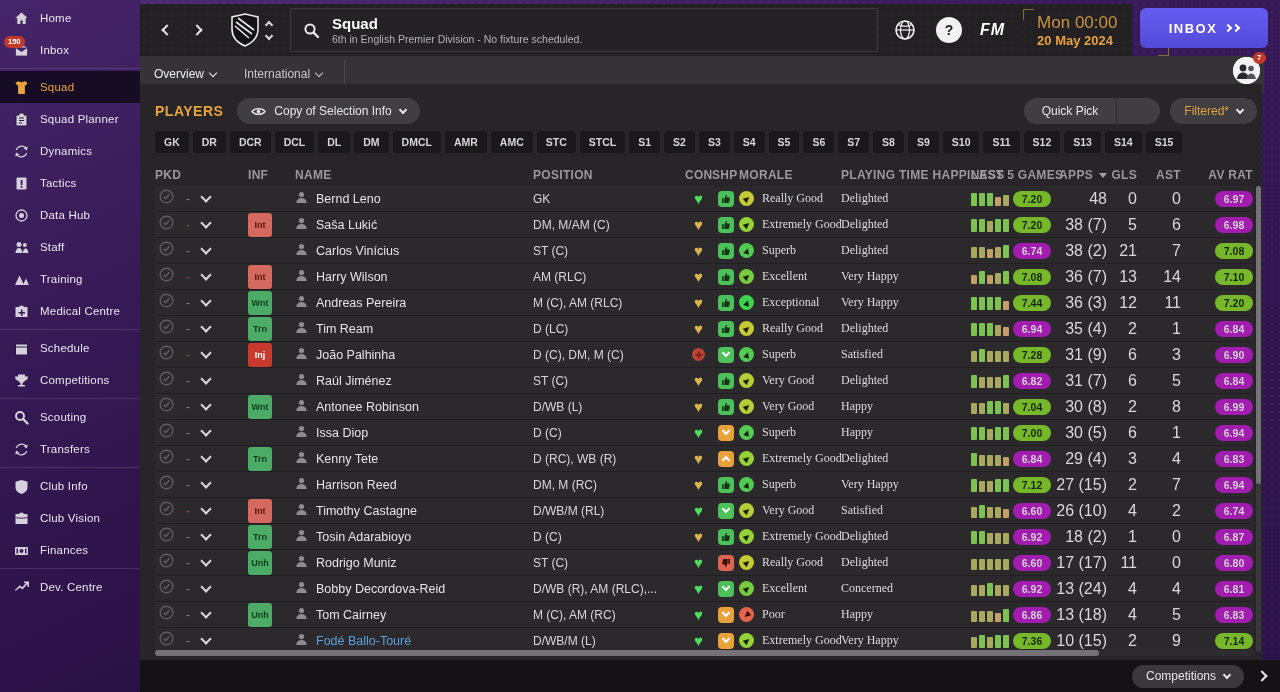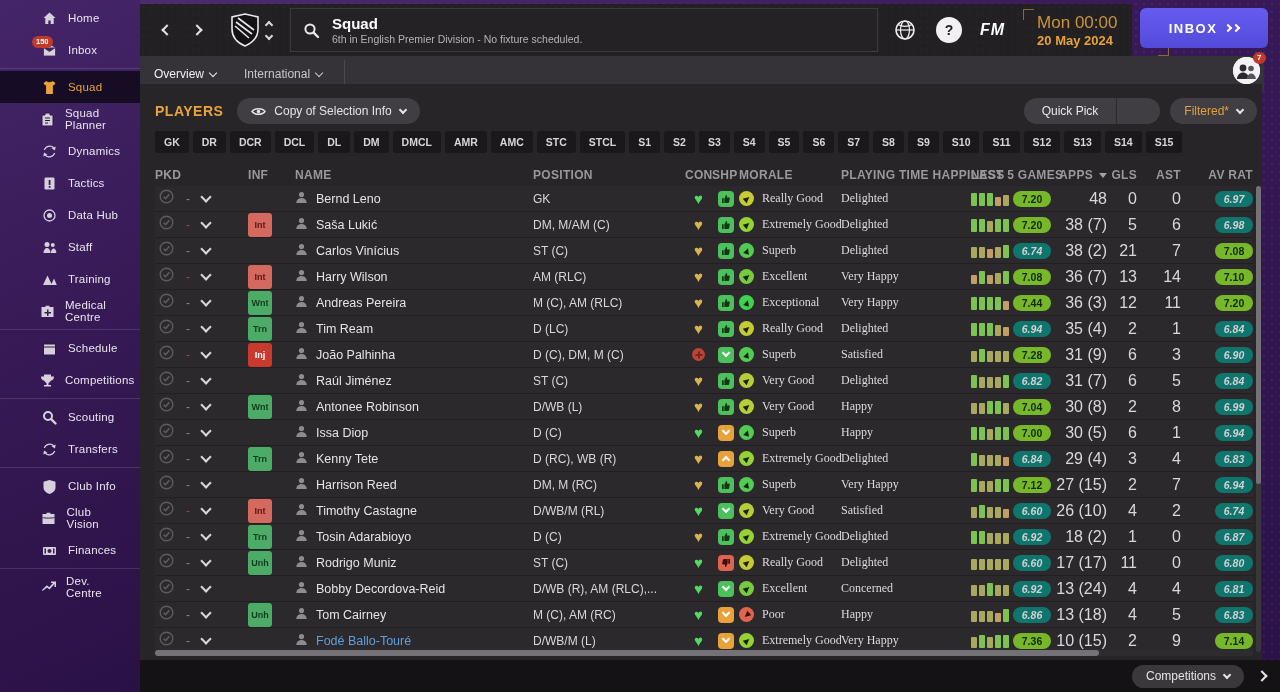--- a/index.html
+++ b/index.html
@@ -10,21 +10,21 @@
   
   .sidebar { position:absolute; left:0; top:0; width:140px; height:692px;
     background:linear-gradient(155deg,#452569 0%,#371a56 45%,#2a1145 100%); z-index:5; }
   .side-group { padding:2px 0; border-bottom:1px solid rgba(255,255,255,.12); }
   .side-group:last-child { border-bottom:none; }
   .side-item { display:flex; align-items:center; gap:10px; height:32px; padding:0 18px 0 12px;
     cursor:pointer; position:relative; }
   .side-item .lbl { color:#e9e5ee; font-size:11.5px; letter-spacing:.2px; }
   .side-item.active { background:rgba(10,5,16,.75); }
   .side-item.active .lbl { color:#e8a33d; }
-  .side-ico { width:18px; height:16px; display:flex; align-items:center; justify-content:center; position:relative;margin-left:28px; }
+  .side-ico { width:18px; height:16px; display:flex; align-items:center; justify-content:center; position:relative; }
   .side-ico svg { width:15px; height:15px; fill:#d6d0dd; }
   .side-item.active .side-ico svg { fill:#e8a33d; }
   .mini-badge { position:absolute; top:-6px; left:-8px; background:#c0392b; color:#fff;
     border-radius:8px; font-size:7.5px; font-weight:bold; padding:2px 4px; line-height:1; }
 
   
   .main { position:absolute; left:140px; top:0; width:1140px; height:692px;
     background:linear-gradient(145deg,#4b2b70 0%,#391a5a 45%,#2b1248 100%); }
   .main::before { content:""; position:absolute; inset:0;
     background-image:radial-gradient(rgba(255,255,255,.06) 1px,transparent 1.2px);
@@ -137,21 +137,21 @@
   .m-extremely-good { background:#95d233; } .m-very-good { background:#b6cf36; } .m-really-good { background:#c6ca33; }
   .m-poor { background:#e0654c; }
   .m-exceptional .marr,.m-superb .marr { transform:rotate(-72deg); }
   .m-poor .marr { transform:rotate(140deg); border-left-color:#3a0f08; }
   .mtext,.haptext { color:#dedbde; font-size:12px; white-space:nowrap; overflow:hidden;font-family:Liberation Serif, serif; }
   .barscell { gap:2px; align-items:flex-end; height:15px; }
   .bar { width:6px; border-radius:1px; }
   .b-g { background:#7cc351; height:13px; } .b-m { background:#a8a85f; height:11px; } .b-t { background:#c49e66; height:9px; }
   .ratepill { min-width:38px; height:16px; border-radius:9px; font-size:10.5px; font-weight:bold;
     display:flex; align-items:center; justify-content:center; }
-  .rp-green { background:#76b82a; color:#15270a; } .rp-grey { background:#0f766e; color:#d3d0d3;font-style:italic; }
+  .rp-green { background:#76b82a; color:#15270a; } .rp-grey { background:#a21caf; color:#d3d0d3; }
   .numcell { justify-content:flex-end; color:#dad7da; font-size:16px; white-space:nowrap; }
   .avratcell { justify-content:flex-end; }
 
   .vscroll { position:absolute; right:1px; top:102px; width:5px; height:466px; background:#39373a; border-radius:3px; }
   .vscroll .vthumb { width:5px; height:64%; background:#747277; border-radius:3px; }
   .hscroll { position:absolute; left:15px; top:566px; width:1098px; height:6px; background:#2e2c2f; border-radius:3px; }
   .hscroll .hthumb { width:86%; height:6px; background:#747277; border-radius:3px; cursor:pointer; }
 
   .bottombar { position:absolute; left:0; top:660px; width:1140px; height:32px; background:#141215;
     display:flex; align-items:center; justify-content:flex-end; gap:14px; padding-right:14px; z-index:2; }

